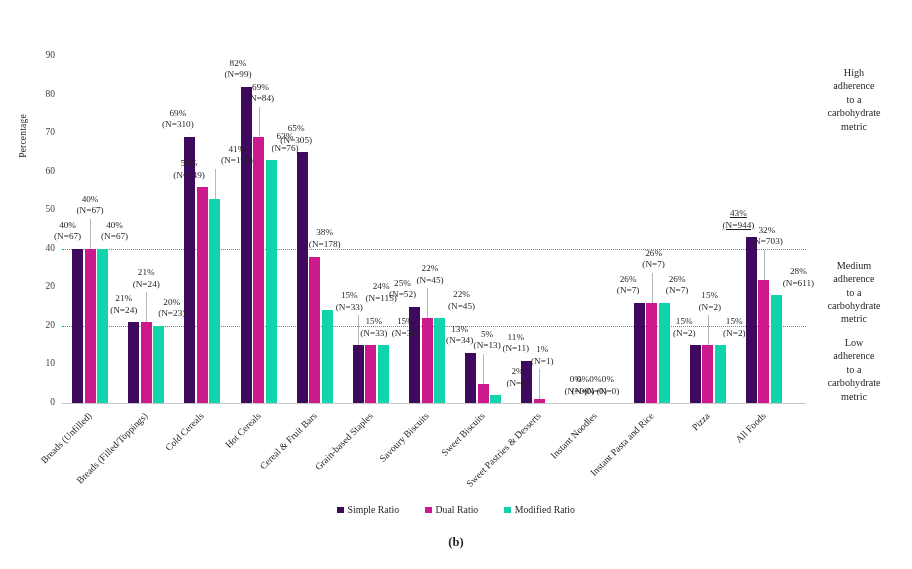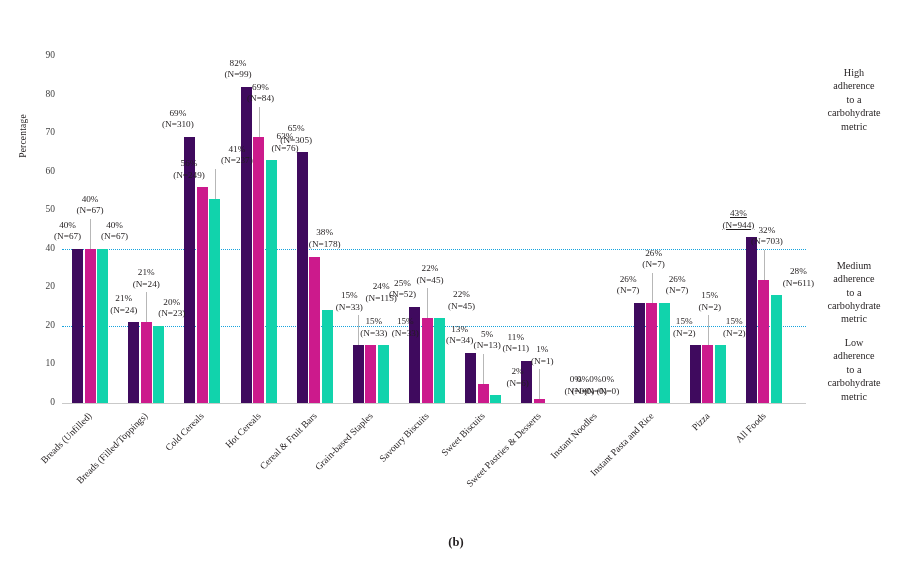--- a/index.html
+++ b/index.html
@@ -273,21 +273,21 @@
         <div class="lbl" style="left: 115.885px; top: 51.9667px;">
           <div>69%</div>
           <div>(N=310)</div>
         </div>
         <div class="lbl" style="left: 127px; top: 102.089px;">
           <div>56%</div>
           <div>(N=249)</div>
         </div>
         <div class="lbl" style="left: 174.885px; top: 87.6556px;">
           <div>41%</div>
-          <div>(N=237)</div>
+          <div>(N=193)</div>
         </div>
         <div class="leader" style="left: 152.885px; top: 112.656px; height: 30px;"></div>
         <div class="lbl" style="left: 176.038px; top: 1.84444px;">
           <div>82%</div>
           <div>(N=99)</div>
         </div>
         <div class="lbl" style="left: 198.538px; top: 25.9667px;">
           <div>69%</div>
           <div>(N=84)</div>
         </div>
@@ -449,16 +449,17 @@
       </div>
       <div class="band" style="left: 800px; top: 335.889px;">
         <div>Low</div>
         <div>adherence</div>
         <div>to a</div>
         <div>carbohydrate</div>
         <div>metric</div>
       </div>
     </div>
 
+  <div id="legend"><span class="legitem"><span class="swatch" style="background: rgb(63, 10, 94);"></span><span>Simple Ratio</span></span><span class="legitem"><span class="swatch" style="background: rgb(204, 26, 140);"></span><span>Dual Ratio</span></span><span class="legitem"><span class="swatch" style="background: rgb(17, 211, 172);"></span><span>Modified Ratio</span></span></div>
 
   <div id="caption">(b)</div>
 
 </div>
 
 </body></html>

